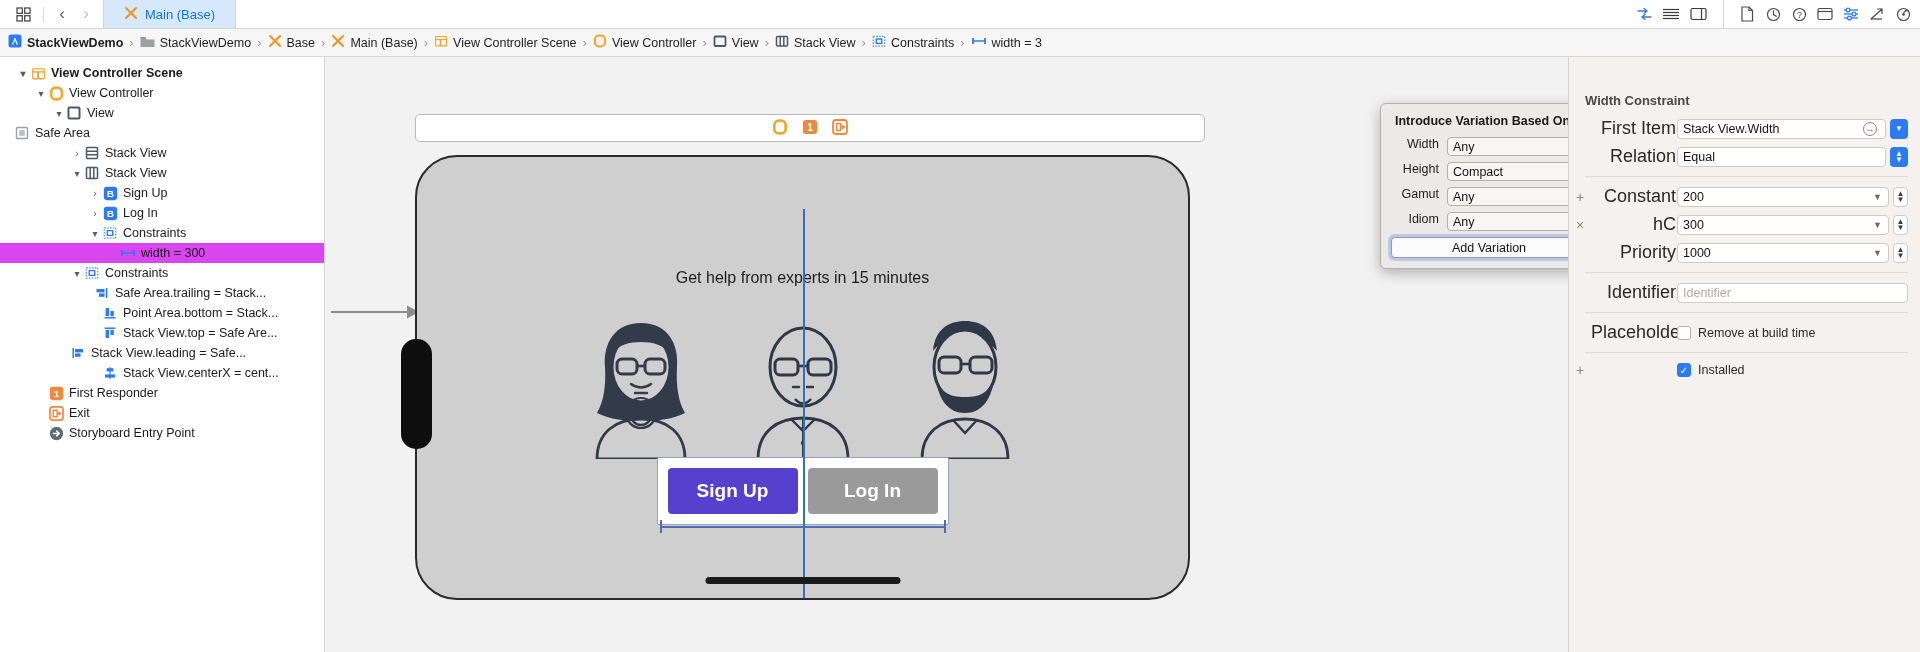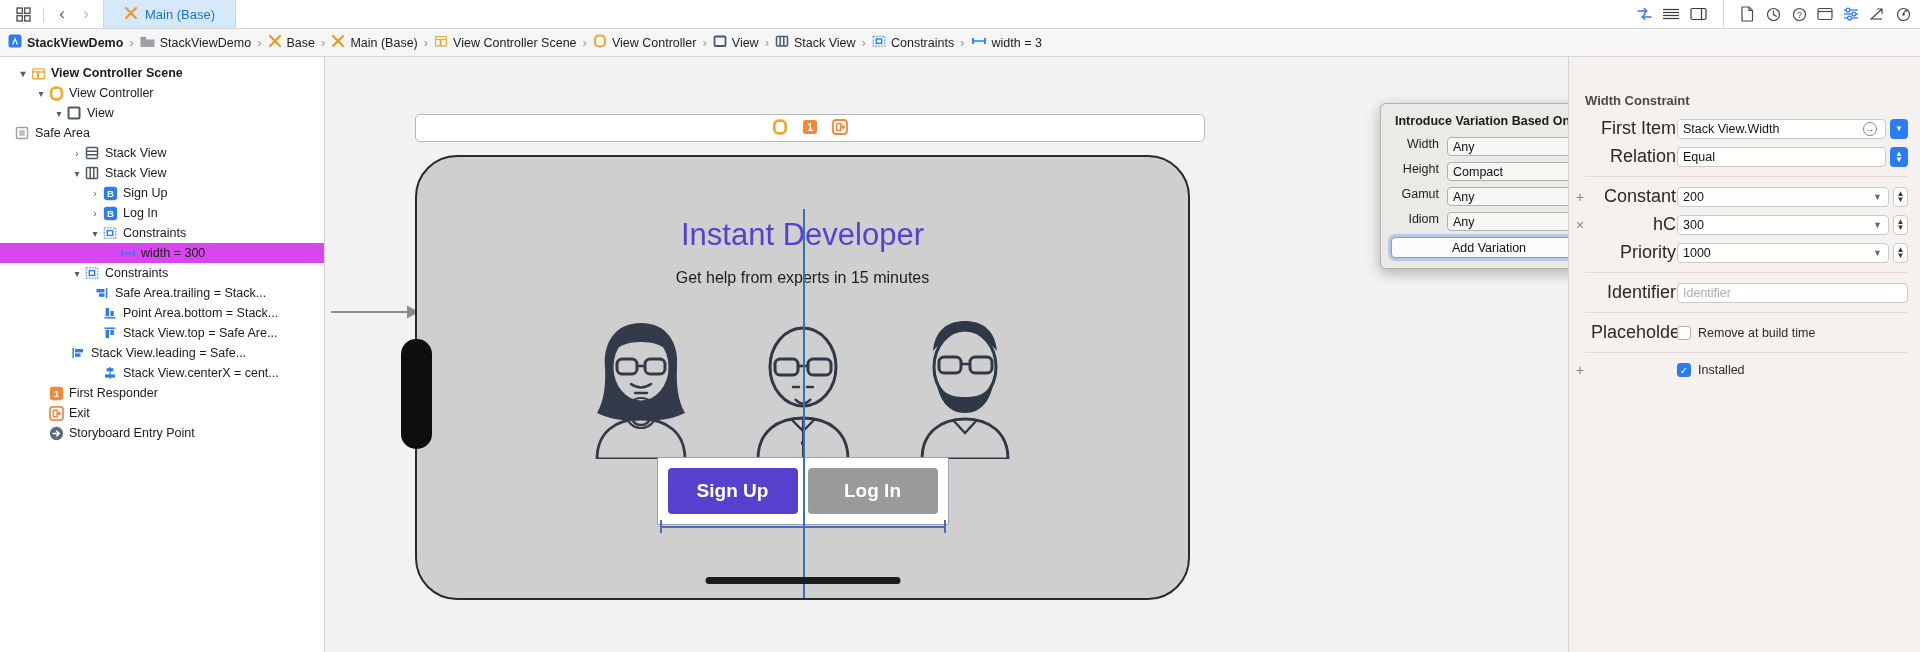--- a/index.html
+++ b/index.html
@@ -727,21 +727,20 @@
         <span><svg width="16" height="16" viewBox="0 0 14 14">
               <rect x="0.9" y="0.9" width="12.2" height="12.2" rx="2.6" fill="none" stroke="#f2883c" stroke-width="1.6"></rect>
               <path d="M4 4 H7.6 V10 H4 Z" fill="none" stroke="#f2883c" stroke-width="1.3"></path>
               <path d="M7.2 7 H11 M11 7 l-2 -1.7 M11 7 l-2 1.7" stroke="#f2883c" stroke-width="1.3" fill="none"></path>
             </svg></span>
       </div>
 
       <div class="device">
         <div class="dev-sidebtn"></div>
 
-        <div class="app-title">Instant Developer</div>
         <div class="app-sub">Get help from experts in 15 minutes</div>
 
         <div class="people">
 
           <svg width="140" height="150" viewBox="0 0 140 150">
             <path d="M70 14 C44 14 32 34 34 58 C35 76 33 92 26 104 C38 110 52 112 70 112 C88 112 102 110 114 104 C107 92 105 76 106 58 C108 34 96 14 70 14 Z" fill="#333b4a"></path>
             <ellipse cx="70" cy="58" rx="29" ry="35" fill="#cfcfcf" stroke="#333b4a" stroke-width="3"></ellipse>
             <path d="M41 44 C44 24 56 17 70 17 C84 17 96 24 99 44 C92 36 82 33 70 33 C58 33 48 36 41 44 Z" fill="#333b4a"></path>
             <rect x="46" y="50" width="20" height="15" rx="5" fill="none" stroke="#333b4a" stroke-width="3"></rect>
             <rect x="74" y="50" width="20" height="15" rx="5" fill="none" stroke="#333b4a" stroke-width="3"></rect>

